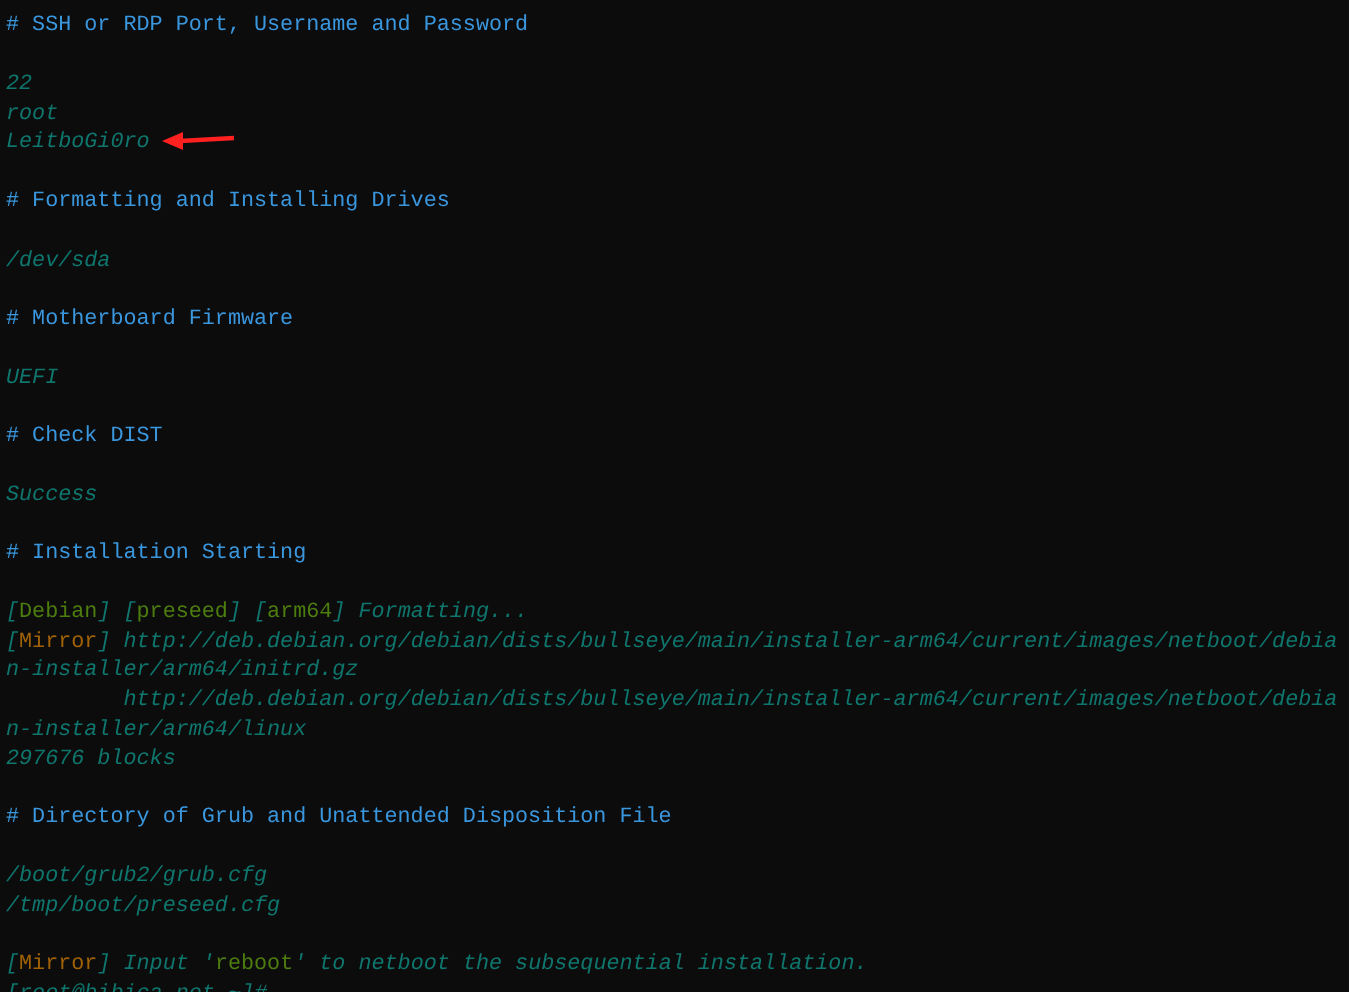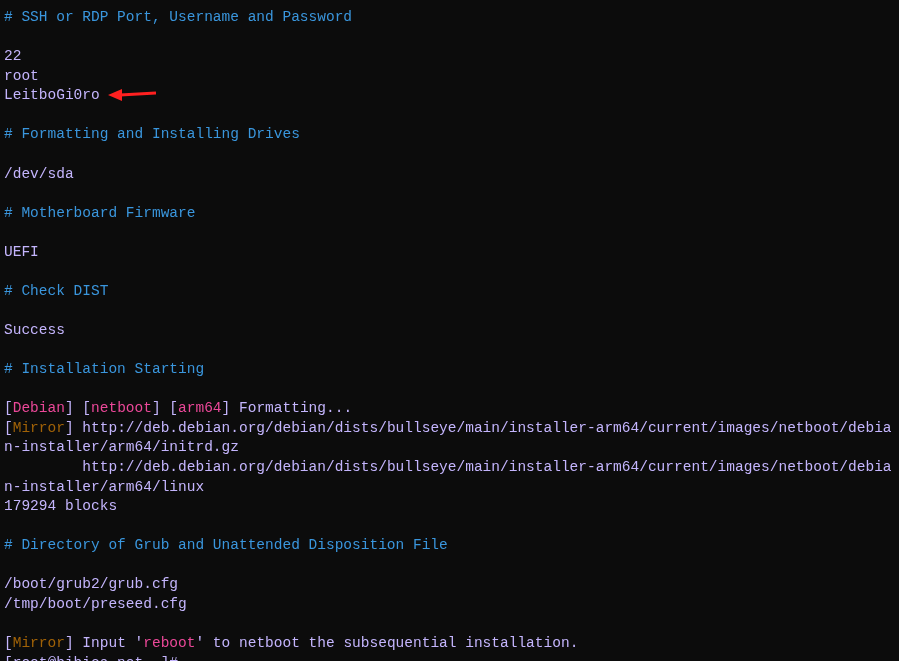--- a/index.html
+++ b/index.html
@@ -8,22 +8,22 @@
       font-family: 'Consolas', 'Courier New', monospace;
       font-size: 14.5px;
       line-height: 1.35;
       margin: 0;
       padding: 8px 4px;
       width: 899px;
       box-sizing: border-box;
     }
     .cyan { color: #3a96dd; }
     .green { color: #a16207; }
-    .yellow { color: #ec4899; }
-    .white { color: #c4b5fd; }
+    .yellow { color: #4d7c0f; }
+    .white { color: #0f766e; font-style: italic; }
     .line { white-space: pre-wrap; word-break: break-all; }
     .blank { height: 1.35em; }
     .arrow {
       display: inline-block;
       position: relative;
       width: 48px;
       height: 12px;
       margin-left: 8px;
       vertical-align: middle;
     }
@@ -52,24 +52,24 @@
 <div class="line white">UEFI</div>
 <div class="blank"></div>
 
 <div class="line cyan"># Check DIST</div>
 <div class="blank"></div>
 <div class="line white">Success</div>
 <div class="blank"></div>
 
 <div class="line cyan"># Installation Starting</div>
 <div class="blank"></div>
-<div class="line"><span class="white">[</span><span class="yellow">Debian</span><span class="white">] </span><span class="white">[</span><span class="yellow">netboot</span><span class="white">] </span><span class="white">[</span><span class="yellow">arm64</span><span class="white">] </span><span class="white">Formatting...</span></div>
+<div class="line"><span class="white">[</span><span class="yellow">Debian</span><span class="white">] </span><span class="white">[</span><span class="yellow">preseed</span><span class="white">] </span><span class="white">[</span><span class="yellow">arm64</span><span class="white">] </span><span class="white">Formatting...</span></div>
 <div class="line"><span class="white">[</span><span class="green">Mirror</span><span class="white">] </span><span class="white">http://deb.debian.org/debian/dists/bullseye/main/installer-arm64/current/images/netboot/debian-installer/arm64/initrd.gz</span></div>
 <div class="line"><span class="white" style="white-space:pre;">         </span><span class="white">http://deb.debian.org/debian/dists/bullseye/main/installer-arm64/current/images/netboot/debian-installer/arm64/linux</span></div>
-<div class="line white">179294 blocks</div>
+<div class="line white">297676 blocks</div>
 <div class="blank"></div>
 
 <div class="line cyan"># Directory of Grub and Unattended Disposition File</div>
 <div class="blank"></div>
 <div class="line white">/boot/grub2/grub.cfg</div>
 <div class="line white">/tmp/boot/preseed.cfg</div>
 <div class="blank"></div>
 
 <div class="line"><span class="white">[</span><span class="green">Mirror</span><span class="white">] </span><span class="white">Input '</span><span class="yellow">reboot</span><span class="white">' to netboot the subsequential installation.</span></div>
 <div class="line"><span class="white">[</span><span class="white">root@bibica-net ~</span><span class="white">]#</span></div>

